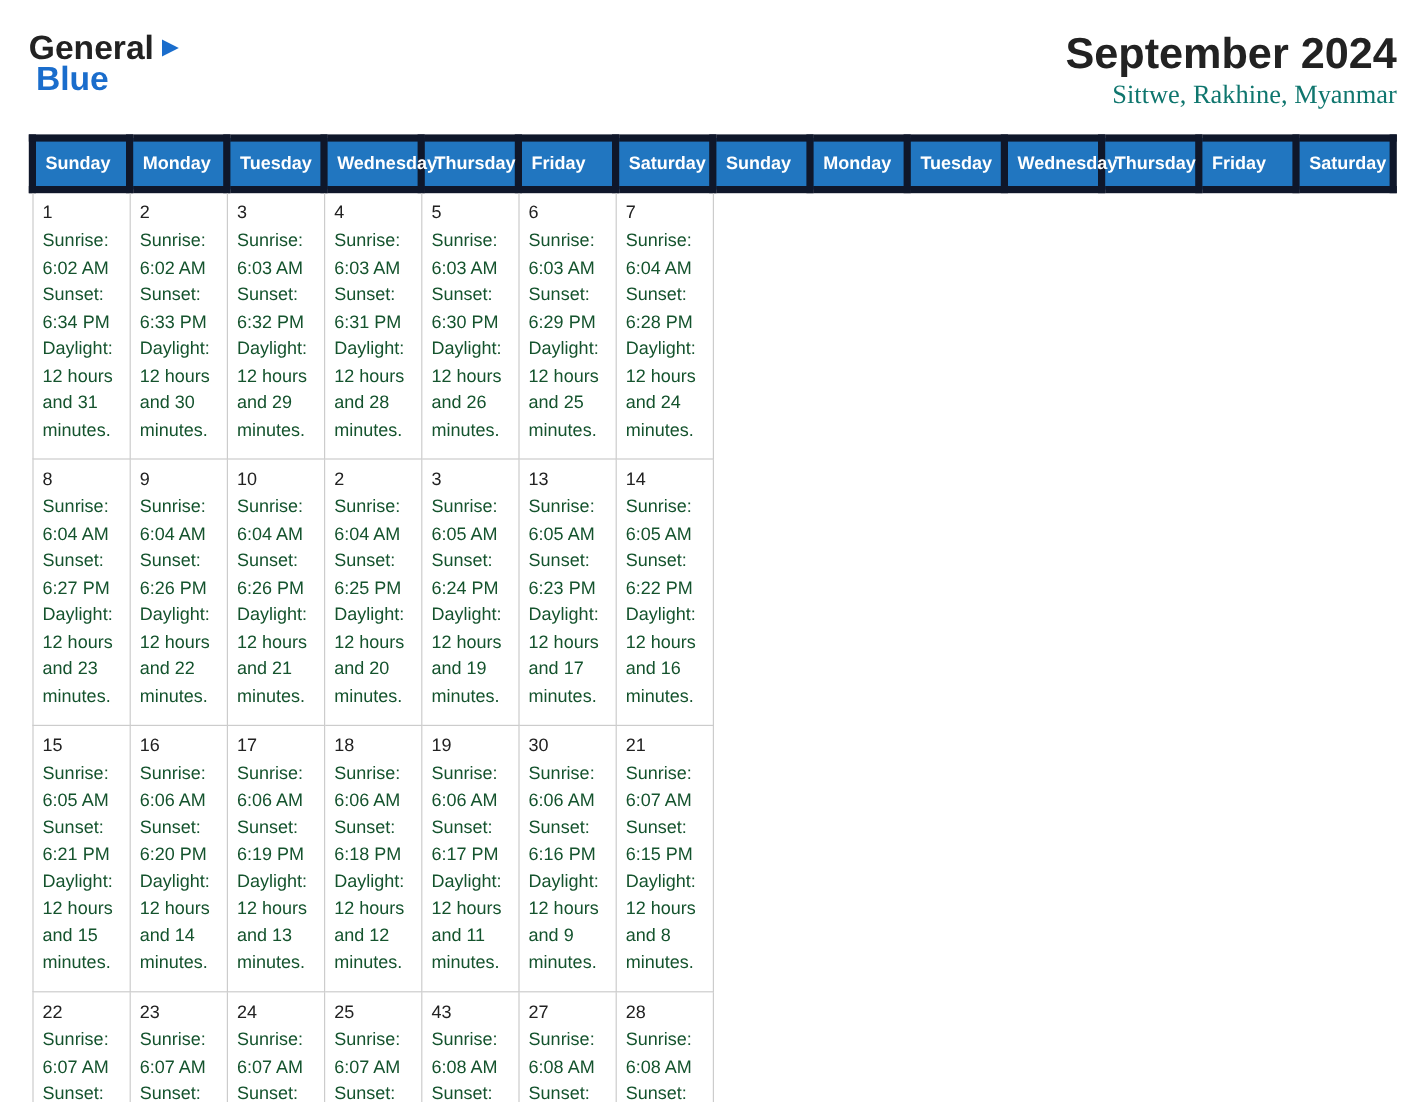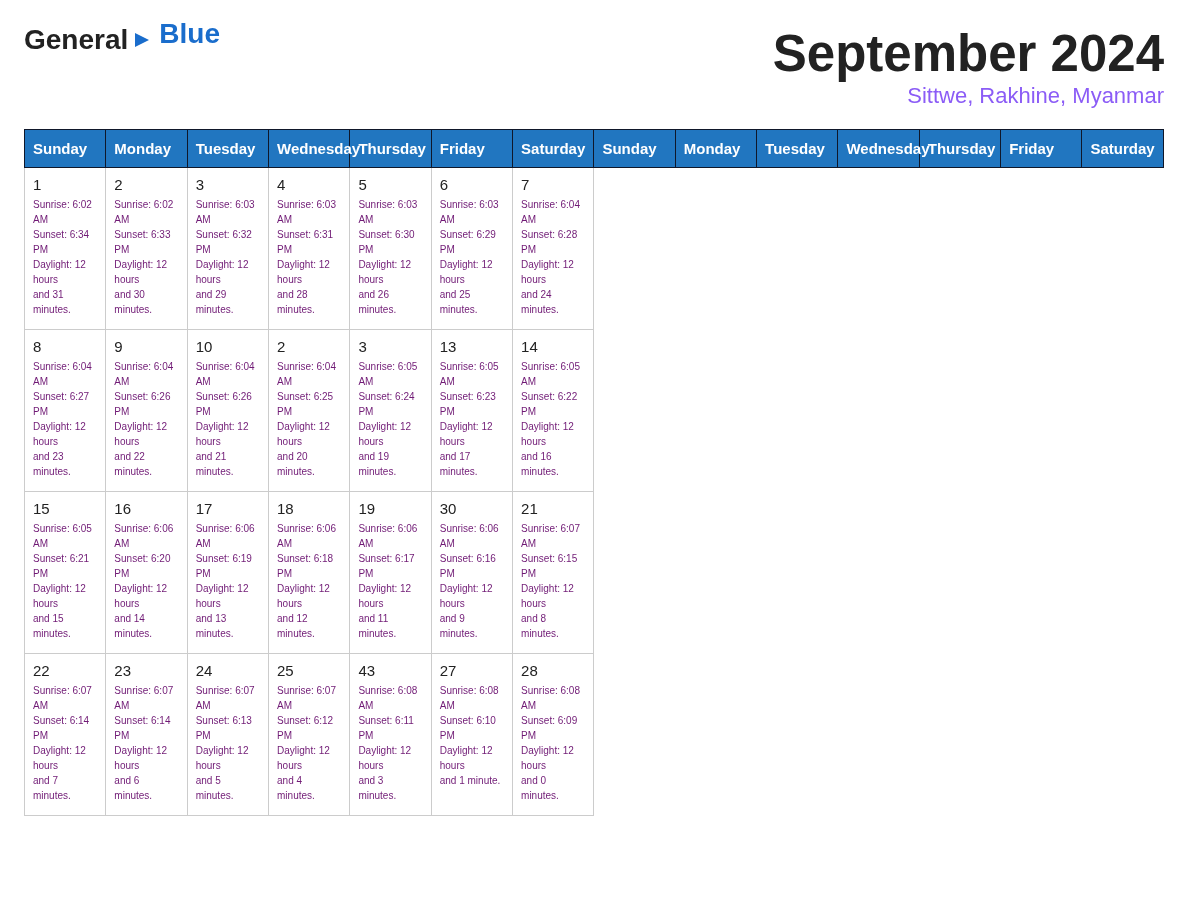--- a/index.html
+++ b/index.html
@@ -13,68 +13,69 @@
     .header {
       display: flex;
       justify-content: space-between;
       align-items: flex-start;
       margin-bottom: 20px;
     }
     .title-block {
       text-align: right;
     }
     .title-block h1 {
-      font-size: 51px;
+      font-size: 36px;
       font-weight: bold;
       color: #222;
     }
     .title-block h2 {
       font-size: 22px;
       font-weight: normal;
-      color: #8b5cf6;
+      color: #0f766e;
+      font-family: Liberation Serif, serif;
     }
     table {
       width: 100%;
       border-collapse: collapse;
       table-layout: fixed;
     }
     thead tr th {
       background-color: #2176c0;
       color: #fff;
       padding: 10px 8px;
       text-align: left;
       font-size: 15px;
-      border: 1px solid #0f172a;
+      border: 6px solid #0f172a;
     }
     tbody tr td {
       vertical-align: top;
       padding: 8px 8px 12px 8px;
       border: 1px solid #ccc;
       font-size: 13px;
       color: #222;
       background: #fff;
       min-height: 90px;
     }
     tbody tr td .day-num {
       font-size: 15px;
       font-weight: normal;
       display: block;
       margin-bottom: 4px;
     }
     tbody tr td .day-info {
-      font-size: 10px;
+      font-size: 15px;
       line-height: 1.5;
-      color: #701a75;
+      color: #14532d;
     }
     tbody tr:nth-child(odd) td {
       background: #fff;
     }
     .logo-wrapper {
       display: flex;
-      flex-direction: row;
+      flex-direction: column;
       align-items: flex-start;
     }
     .logo-line1 {
       display: flex;
       align-items: center;
     }
     .logo-line2 {
       display: flex;
       align-items: center;
       margin-top: -6px;

